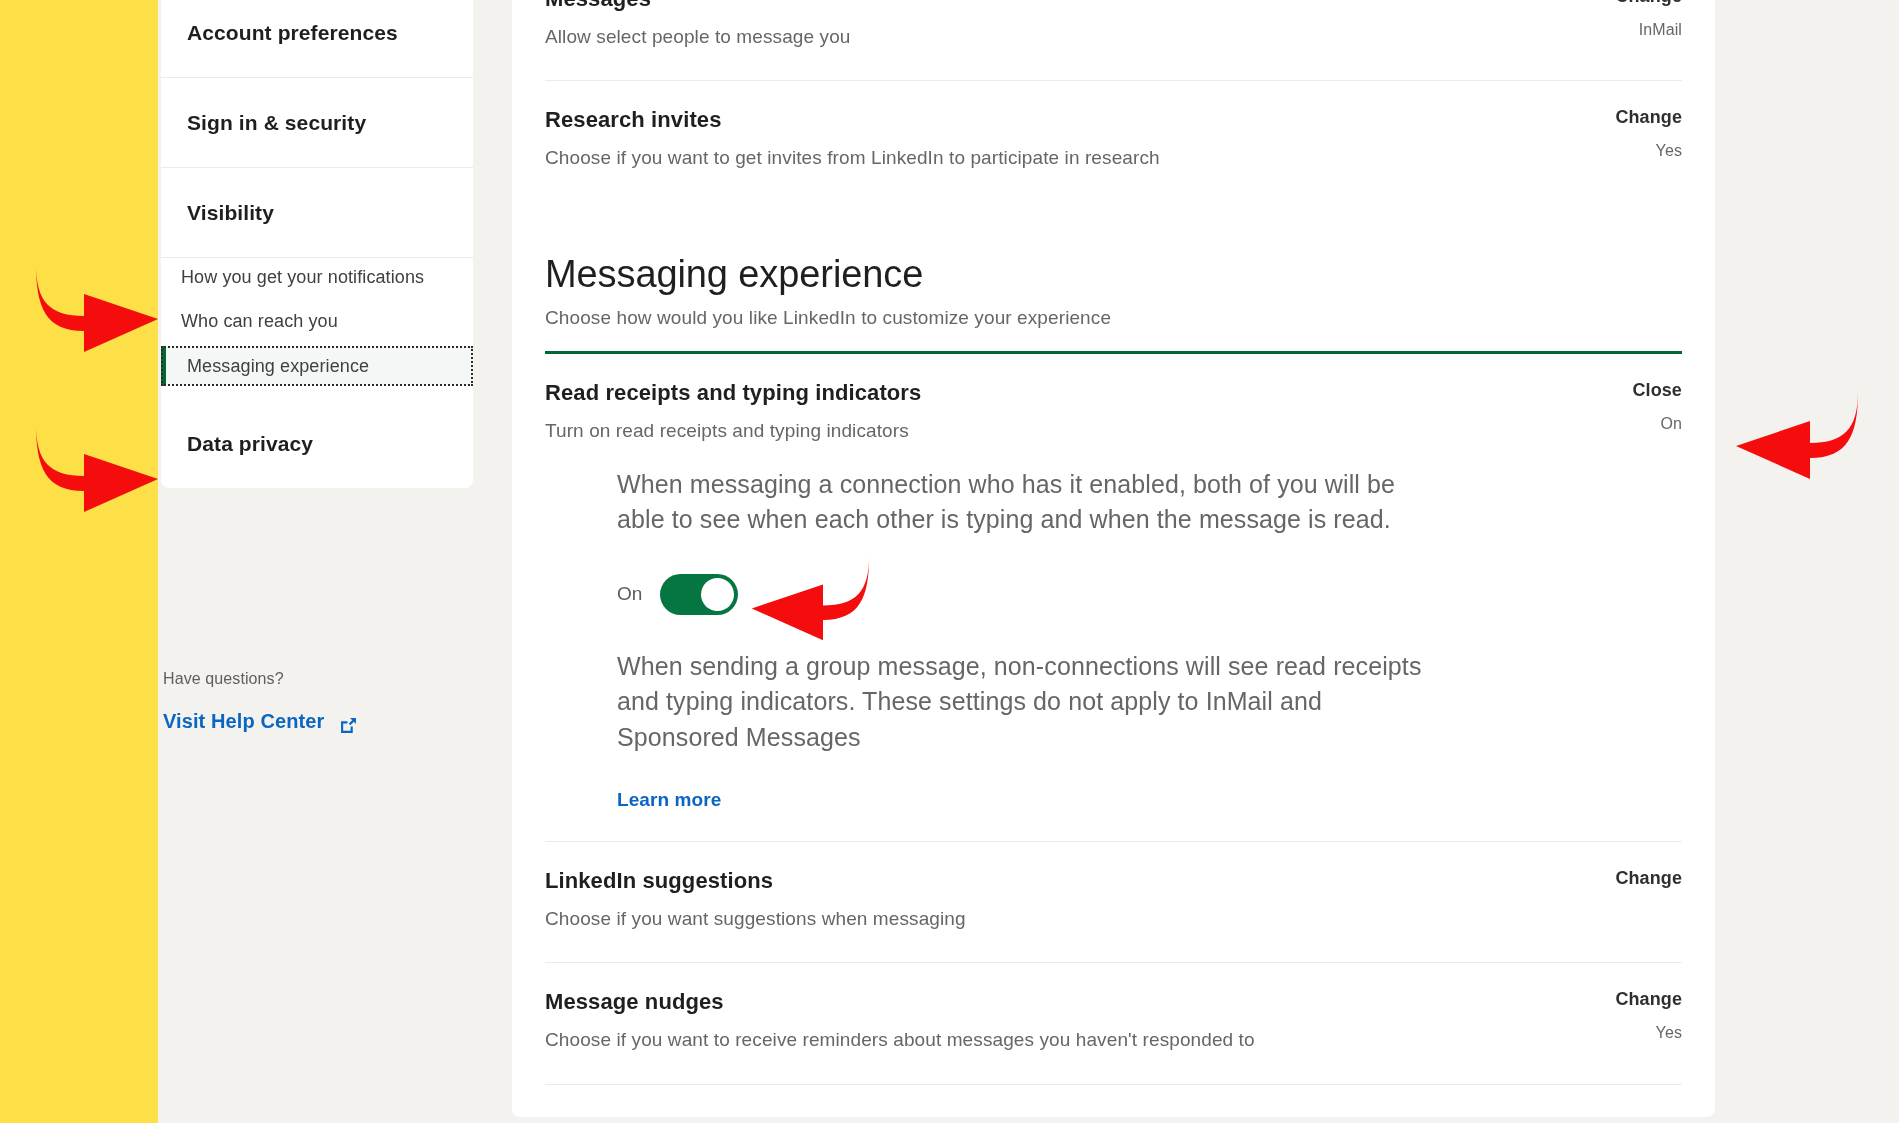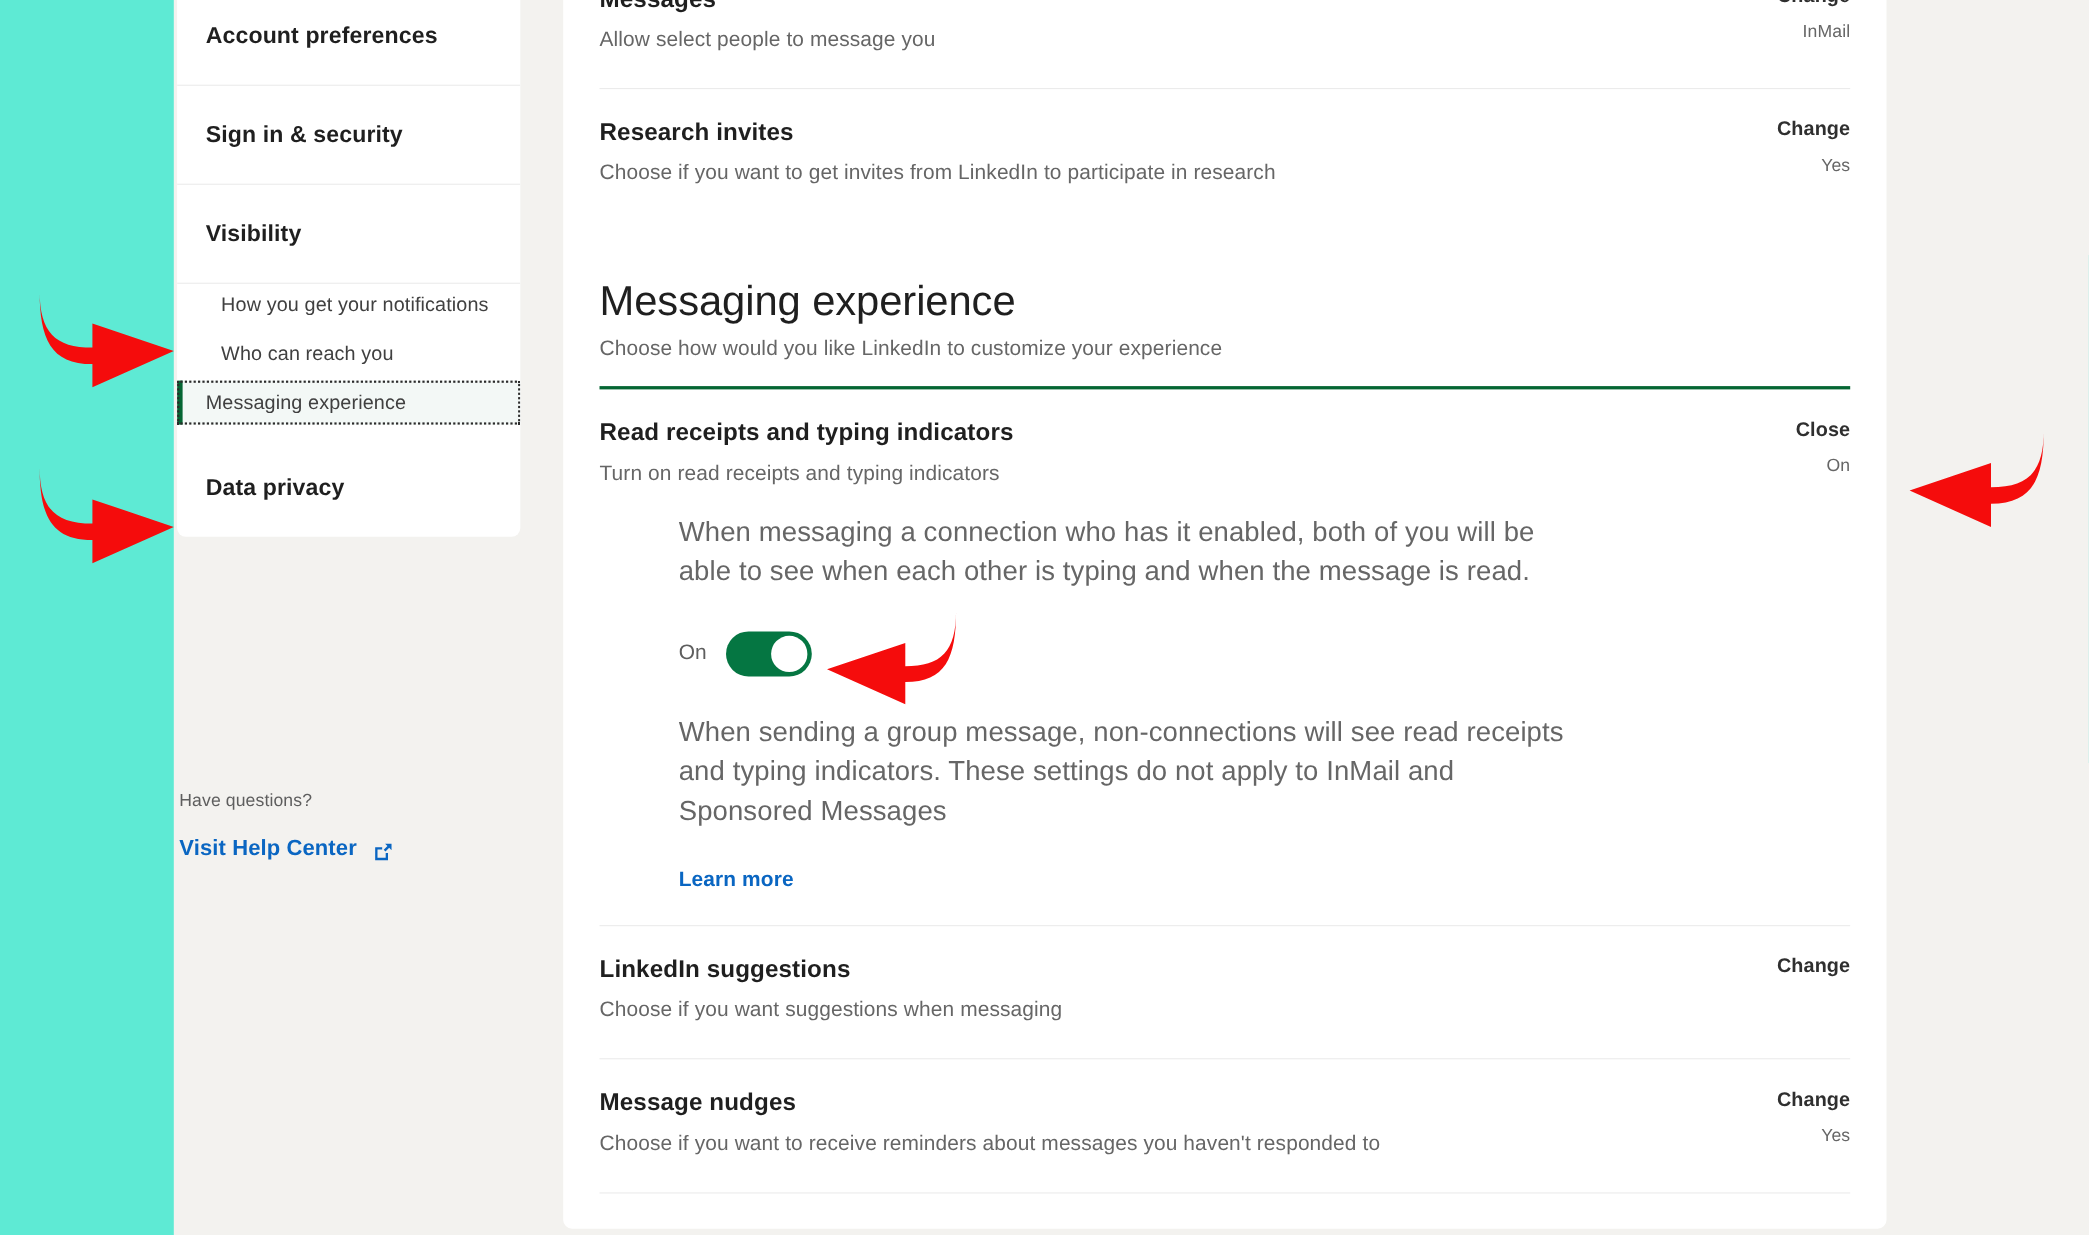--- a/index.html
+++ b/index.html
@@ -9,21 +9,21 @@
     height: 1123px;
     overflow: hidden;
     background: #ffffff;
     font-family: "Liberation Sans", sans-serif;
   }
 
   #root {
     position: relative;
     width: 1899px;
     height: 1123px;
-    background: #5eead4;
+    background: #fde047;
   }
 
   
   .page-backdrop {
     position: absolute;
     left: 158px;
     top: 0;
     width: 1741px;
     height: 1123px;
     background: #f3f2ef;
@@ -51,21 +51,21 @@
     font-weight: 600;
     color: #1f1f1f;
     letter-spacing: .1px;
   }
   .nav-top.tall { height: 90px; }
 
   .nav-sub {
     display: flex;
     align-items: center;
     height: 38px;
-    padding-left: 40px;
+    padding-left: 20px;
     font-size: 18px;
     color: #404040;
     letter-spacing: .1px;
   }
   .nav-sub.spaced { margin-top: 6px; }
 
   .nav-sub.selected {
     background: #f3f8f6;
     border-left: 5px solid #056633;
     padding-left: 21px;
@@ -73,21 +73,21 @@
     outline-offset: -2px;
     height: 40px;
   }
 
   .nav-subs-wrap { padding-bottom: 14px; }
 
   
   .help-block {
     position: absolute;
     left: 163px;
-    top: 720px;
+    top: 670px;
     width: 320px;
   }
   .help-q {
     font-size: 16px;
     color: #5e5e5e;
     letter-spacing: .1px;
   }
   .help-link {
     margin-top: 22px;
     font-size: 20px;

